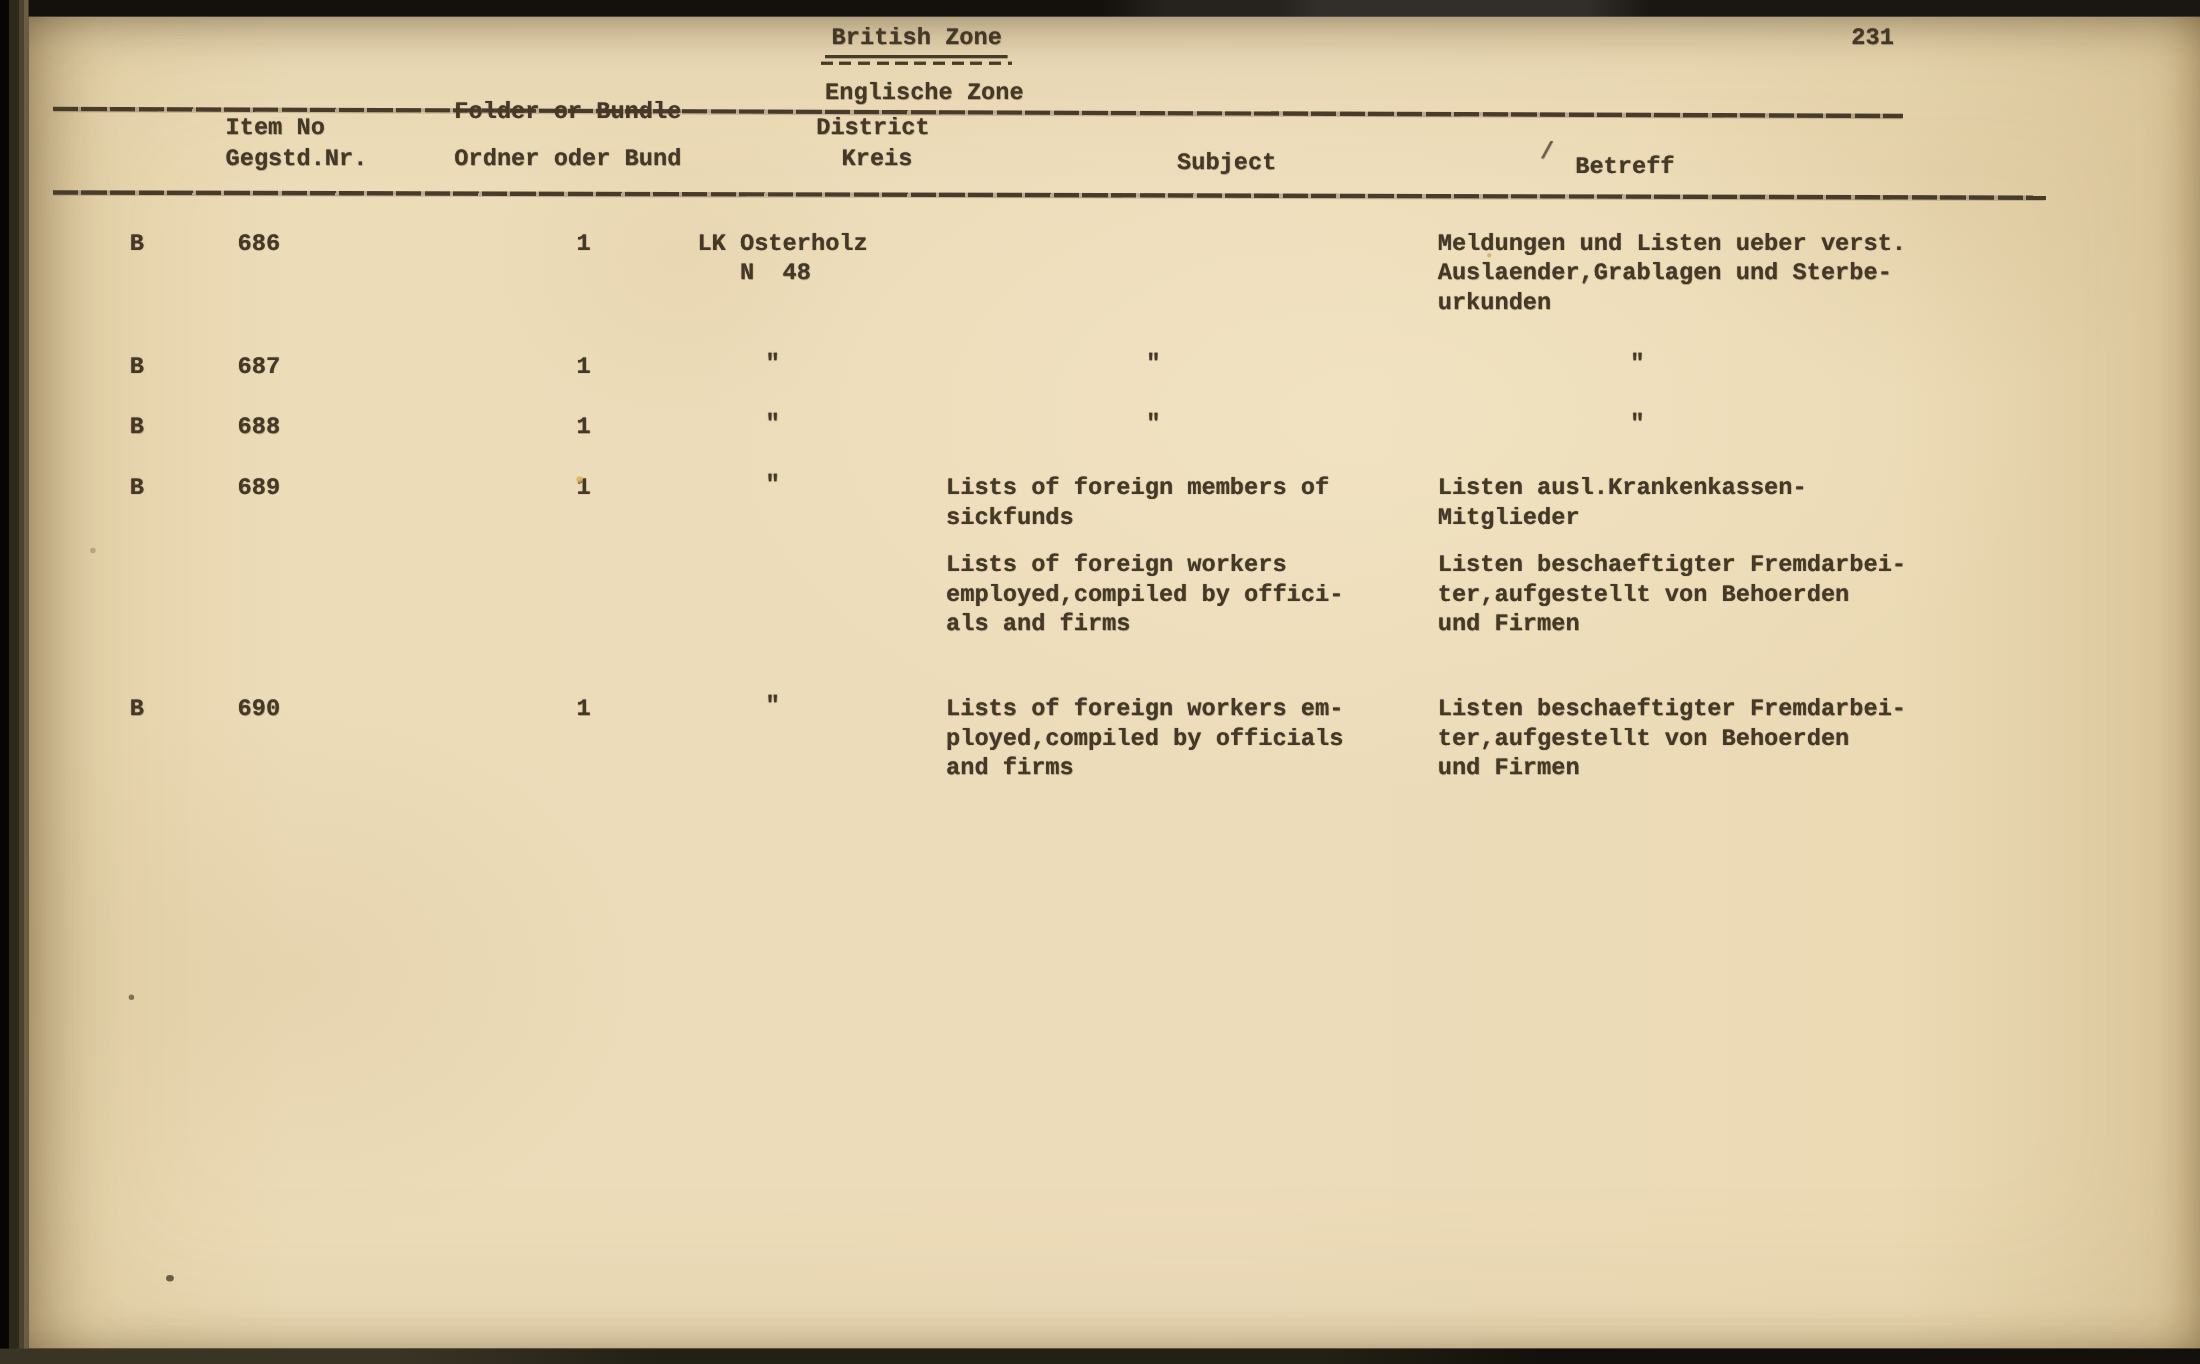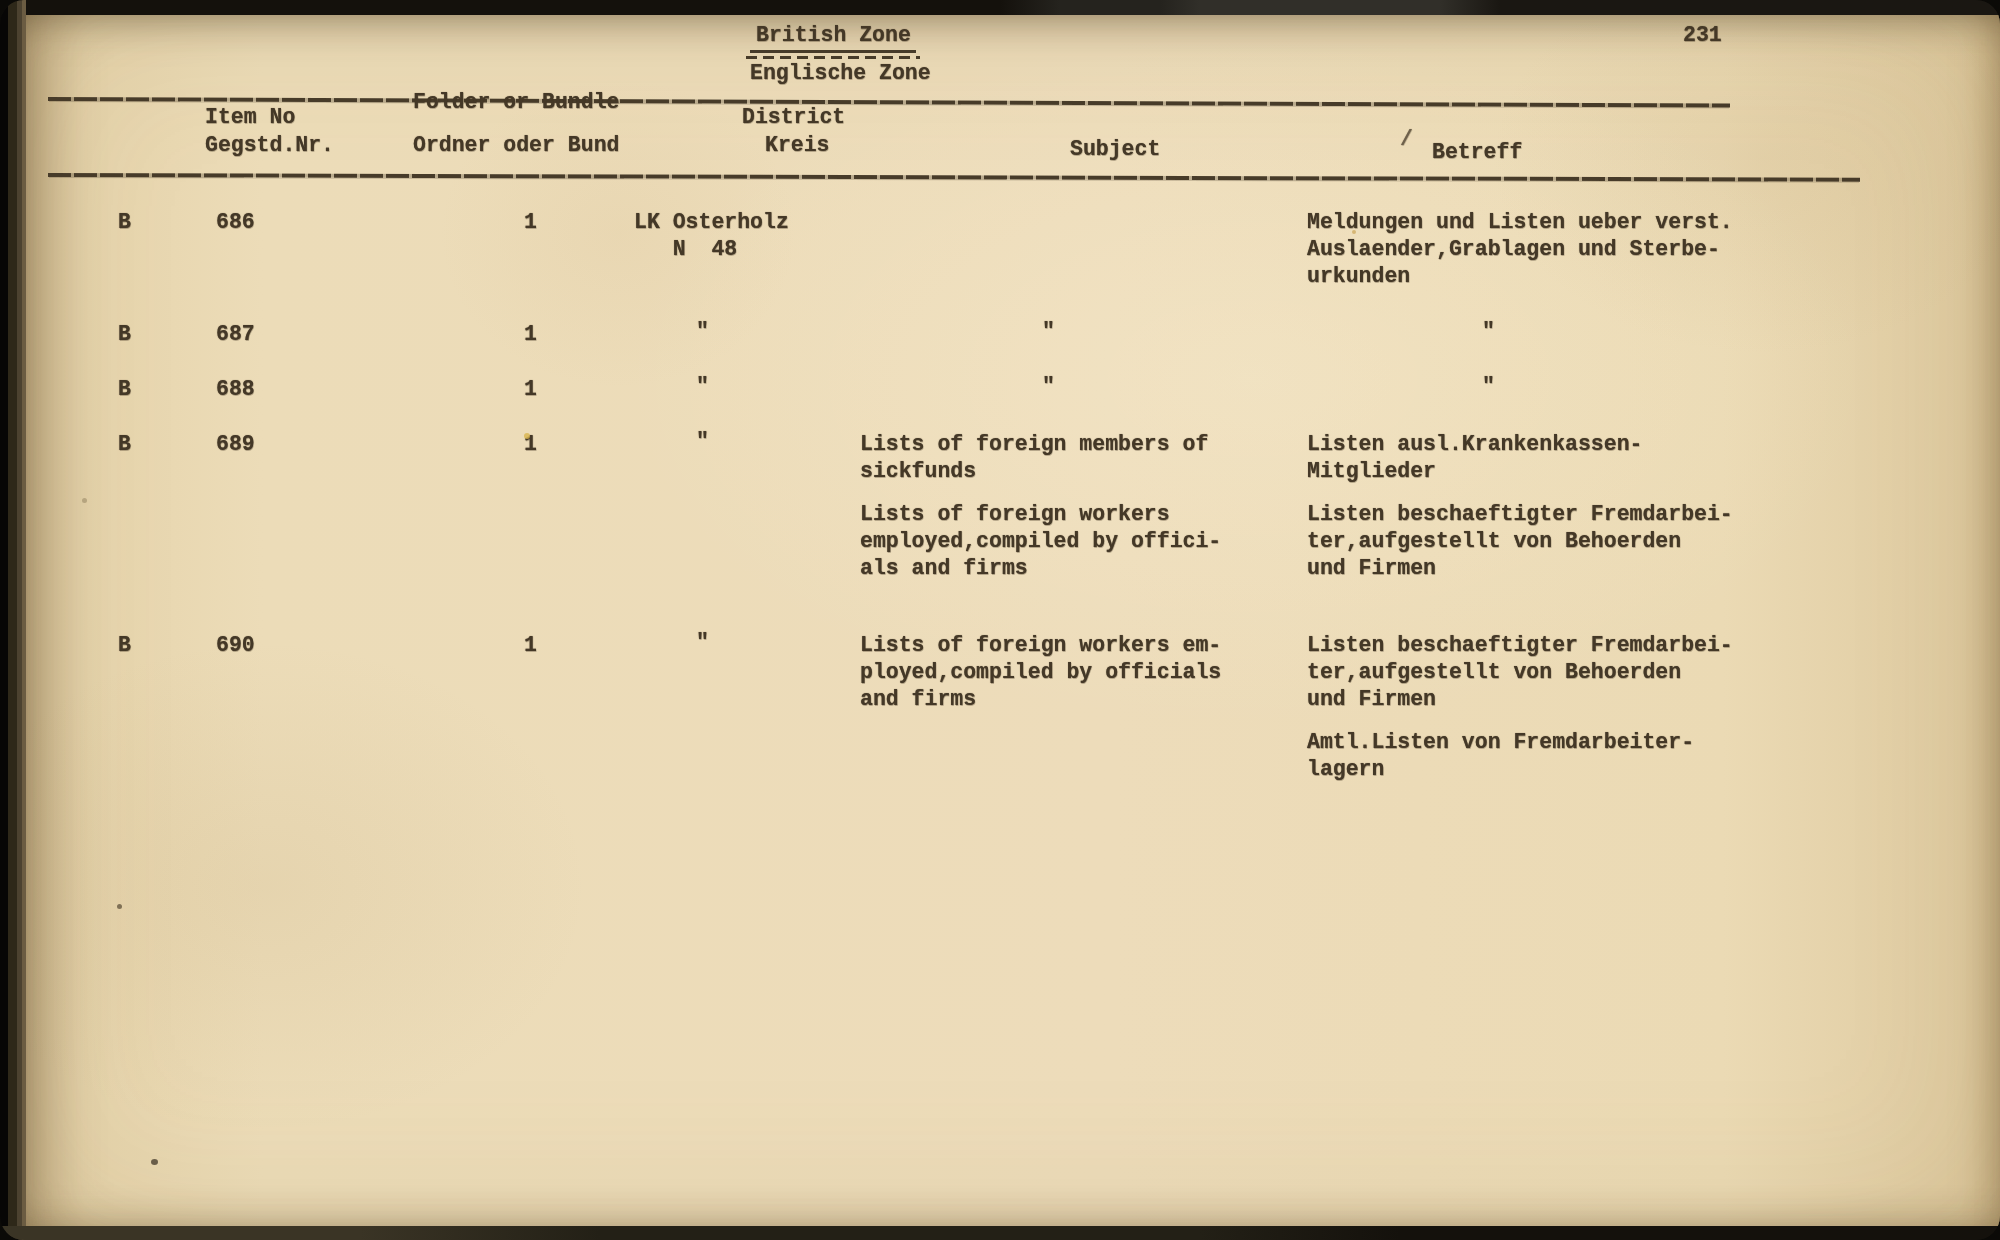--- a/index.html
+++ b/index.html
@@ -1,20 +1,19 @@
 <!DOCTYPE html>
 <html><head>
 <meta charset="utf-8">
 <style>
   html,body{margin:0;padding:0;background:#0b0a07;}
   #photo{
     position:relative;width:2000px;height:1240px;overflow:hidden;
     background:#0f0d09;
     font-family:"Liberation Mono","DejaVu Sans Mono",monospace;
-    border-radius:24px;
   }
   
   #paper{
     position:absolute;left:26px;top:15px;right:0;bottom:14px;
     background:
       radial-gradient(900px 500px at 62% 30%, rgba(255,246,220,.25), transparent 70%),
       radial-gradient(500px 380px at 12% 72%, rgba(170,140,90,.10), transparent 65%),
       radial-gradient(420px 300px at 88% 12%, rgba(180,150,100,.12), transparent 65%),
       radial-gradient(300px 260px at 30% 18%, rgba(200,170,120,.10), transparent 60%),
       linear-gradient(90deg,#d9c49a 0,#e6d4ac 3%,#ecdcb8 12%,#eddcba 55%,#ebdab4 86%,#dfcba1 98%,#d5bf93 100%);
@@ -59,21 +58,21 @@
 
   <div id="paper"></div>
 
   <div id="edge-top" class="edge"></div>
   <div id="edge-left" class="edge"></div>
   <div id="edge-bottom" class="edge"></div>
 
   <div class="t" style="left:756px;top:22px">British Zone</div>
   <div class="u-solid" style="left:750px;top:50px;width:166px"></div>
   <div class="u-dash" style="left:746px;top:56px;width:174px"></div>
-  <div class="t" style="left:750px;top:60px">Englische Zone</div>
+  <div class="t" style="left:750px;top:72px">Englische Zone</div>
 
   <div class="t" style="left:1683px;top:22px">231</div>
 
   <div class="rule" style="left:48px;top:97px;width:1682px;transform:rotate(0.22deg)"></div>
 
   <div class="t" style="left:1400px;top:126px;opacity:.75">/</div>
 
   <div class="t" style="left:205px;top:104px">Item No</div>
   <div class="t" style="left:205px;top:132px">Gegstd.Nr.</div>
   <div class="t" style="left:413px;top:89px">Folder or Bundle</div>
@@ -126,22 +125,20 @@
   <div class="t" style="left:118px;top:632px">B</div>
   <div class="t" style="left:216px;top:632px">690</div>
   <div class="t" style="left:524px;top:632px">1</div>
   <div class="t" style="left:696px;top:629px">"</div>
   <div class="t" style="left:860px;top:632px">Lists of foreign workers em-
 ployed,compiled by officials
 and firms</div>
   <div class="t" style="left:1307px;top:632px">Listen beschaeftigter Fremdarbei-
 ter,aufgestellt von Behoerden
 und Firmen</div>
-  <div class="t" style="left:1307px;top:729px">Amtl.Listen von Fremdarbeiter-
-lagern</div>
 
   <div class="speck" style="left:151px;top:1159px;width:7px;height:6px;background:#4a4030;opacity:.8"></div>
   <div class="speck" style="left:117px;top:904px;width:5px;height:5px;background:#554833;opacity:.7"></div>
   <div class="speck" style="left:524px;top:433px;width:6px;height:6px;background:#d8b44e;opacity:.8"></div>
   <div class="speck" style="left:82px;top:498px;width:5px;height:5px;background:#9b8a68;opacity:.6"></div>
   <div class="speck" style="left:1352px;top:230px;width:4px;height:4px;background:#c79b45;opacity:.6"></div>
 
 </div>
 
 </body></html>

